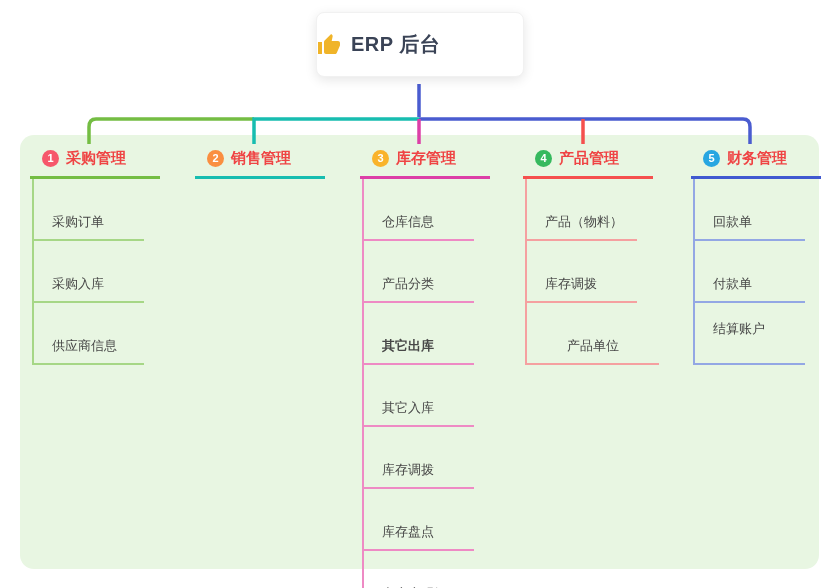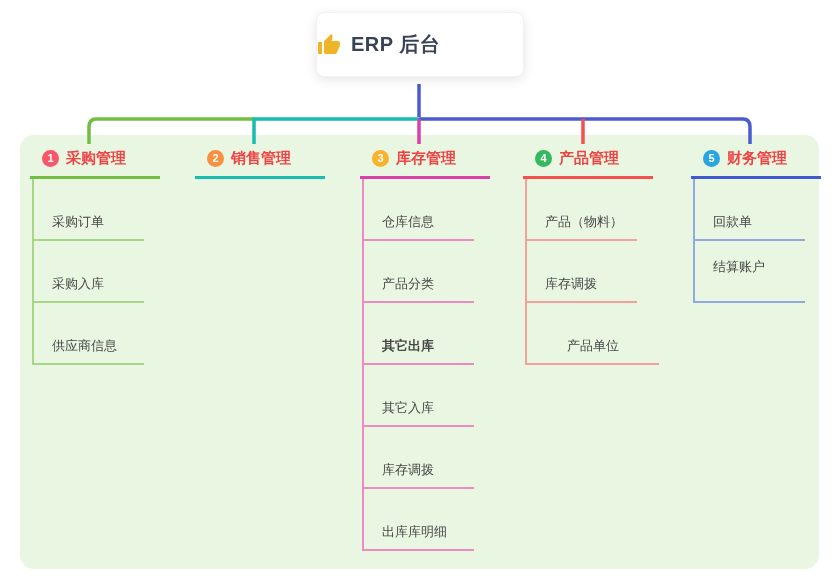--- a/index.html
+++ b/index.html
@@ -116,20 +116,23 @@
       <div class="child" style="border-bottom-color: rgb(238, 138, 196); font-weight: bold;">
         <span class="child-label">其它出库</span>
       </div>
       <div class="child" style="border-bottom-color: rgb(238, 138, 196);">
         <span class="child-label">其它入库</span>
       </div>
       <div class="child" style="border-bottom-color: rgb(238, 138, 196);">
         <span class="child-label">库存调拨</span>
       </div>
       <div class="child" style="border-bottom-color: rgb(238, 138, 196);">
+        <span class="child-label">库存盘点</span>
+      </div>
+      <div class="child" style="border-bottom-color: rgb(238, 138, 196);">
         <span class="child-label">出库库明细</span>
       </div>
     </div>
   </div>
 
   <div class="branch" style="left: 523px;">
     <div class="branch-header" style="border-bottom-color: rgb(245, 80, 78);">
       <span class="badge" style="background: rgb(54, 185, 94);">4</span>
       <span class="branch-label">产品管理</span>
     </div>
@@ -148,17 +151,20 @@
 
   <div class="branch" style="left: 691px;">
     <div class="branch-header" style="border-bottom-color: rgb(64, 89, 208);">
       <span class="badge" style="background: rgb(39, 166, 225);">5</span>
       <span class="branch-label">财务管理</span>
     </div>
     <div class="children" style="border-left-color: rgb(147, 167, 228);">
       <div class="child" style="border-bottom-color: rgb(147, 167, 228);">
         <span class="child-label">回款单</span>
       </div>
+      <div class="child" style="border-bottom-color: rgb(147, 167, 228);">
+        <span class="child-label">付款单</span>
+      </div>
       <div class="child" style="border-bottom-color: rgb(147, 167, 228); align-items: center;">
         <span class="child-label">结算账户</span>
       </div>
     </div>
   </div>
 
 </body></html>

